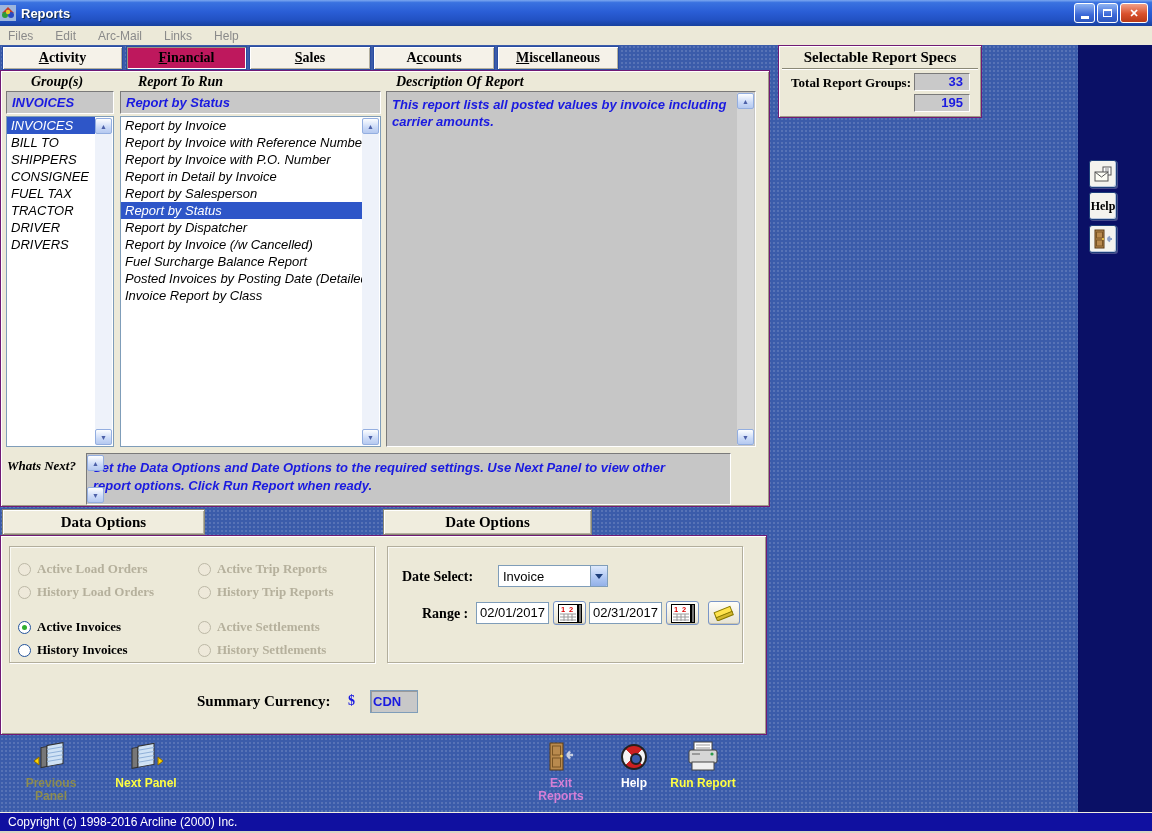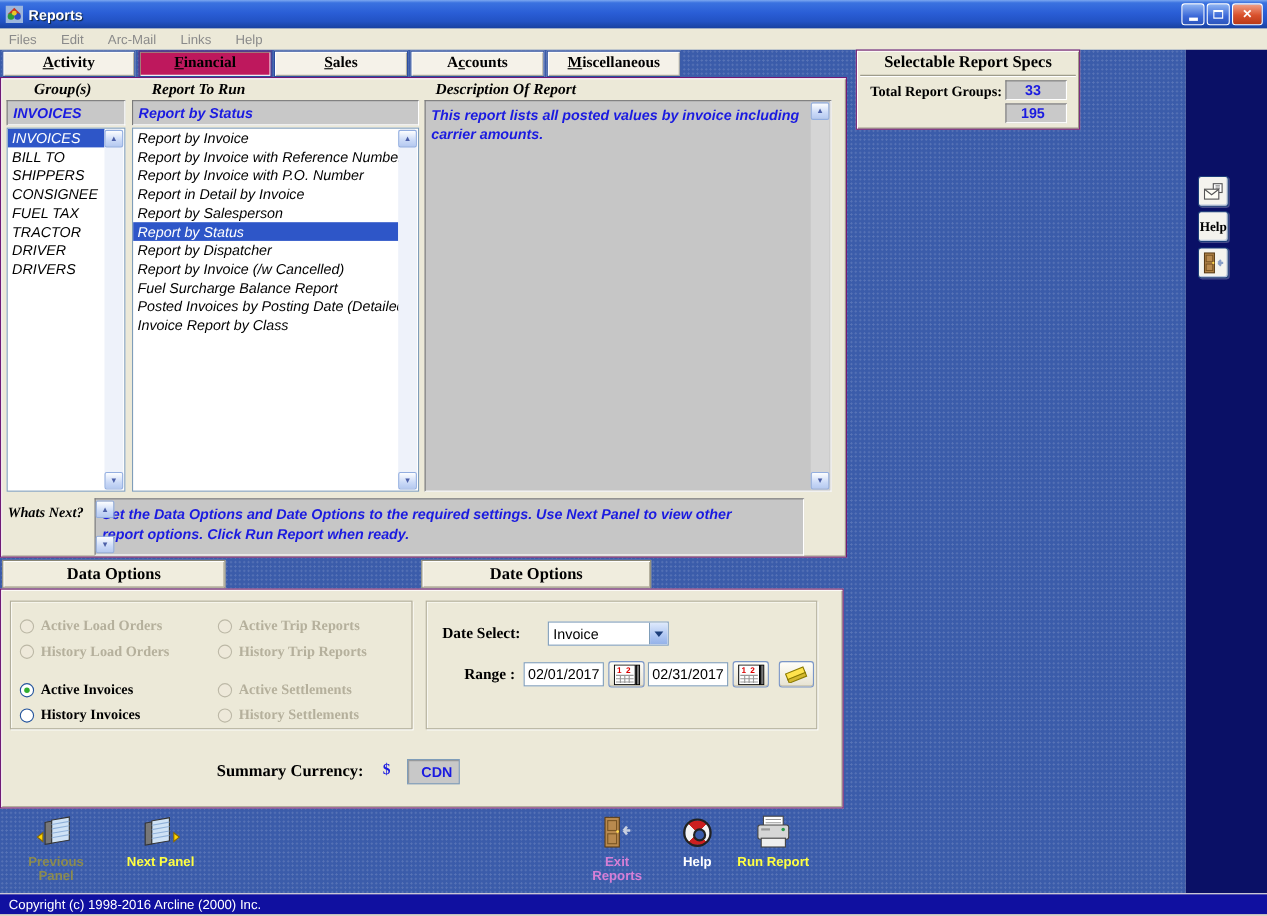--- a/index.html
+++ b/index.html
@@ -2,21 +2,21 @@
 <html><head>
 <meta charset="utf-8">
 <style>
   * { margin:0; padding:0; box-sizing:border-box; }
   body { background:#444; font-family:"Liberation Sans", sans-serif; }
   .window { position:relative; width:1152px; height:833px; overflow:hidden; background:#ece9d8; }
 
   
   .titlebar { position:absolute; left:0; top:0; width:1152px; height:26px;
     background:linear-gradient(180deg,#7ca8f0 0%,#3a72e0 10%,#2a5ed6 45%,#2252c4 75%,#17409e 100%);
-    display:flex; align-items:center; padding-left:5px; }
+    display:flex; align-items:center; }
   .title-text { color:#fff; font-weight:bold; font-size:13px; margin-left:5px; text-shadow:1px 1px 1px #123; }
   .caption-btns { position:absolute; right:4px; top:3px; display:flex; gap:2px; }
   .cap-btn { width:21px; height:20px; border-radius:3px; border:1px solid #fff; color:#fff;
     background:linear-gradient(180deg,#8fb4f2,#3b68d8 60%,#2c55bc); font-size:11px; font-weight:bold;
     display:flex; align-items:center; justify-content:center; line-height:1; }
   .cap-btn.close { width:28px; background:linear-gradient(180deg,#f0a088,#d9512c 55%,#b93a18); }
   .cap-btn.min span { display:block; width:8px; height:3px; background:#fff; margin-top:9px; }
   .cap-btn.restore span { display:block; width:9px; height:8px; border:1px solid #fff; border-top:2px solid #fff; }
 
   
@@ -67,21 +67,21 @@
     border-bottom:1px solid #fff; border-right:1px solid #fff; }
   .wn-text { position:absolute; left:6px; top:5px; right:26px; color:#1a1ae0; font-weight:bold; font-size:13px; line-height:18px; }
 
   
   .specs-title { position:absolute; left:0; right:0; top:3px; text-align:center;
     font-family:"Liberation Serif", serif; font-weight:bold; font-size:15px; }
   .specs-rule { position:absolute; left:3px; right:3px; top:22px; border-top:1px solid #8a8876; border-bottom:1px solid #fff; }
   .spec-label { position:absolute; font-family:"Liberation Serif", serif; font-weight:bold; font-size:13px; text-align:right; width:132px; left:0; }
   .spec-value { position:absolute; left:135px; width:56px; height:18px; background:#c9c9c9;
     border-top:1px solid #7a7a7a; border-left:1px solid #7a7a7a; border-bottom:1px solid #fff; border-right:1px solid #fff;
-    color:#1a1ae0; font-weight:bold; font-size:13px; text-align:center; padding-right:6px; line-height:16px; }
+    color:#1a1ae0; font-weight:bold; font-size:13px; text-align:right; padding-right:6px; line-height:16px; }
 
   
   .side-btn { position:absolute; left:1089px; width:28px; height:28px; background:#f4f3ee;
     border:1px solid #1c3e7a; border-radius:3px; box-shadow:inset -1px -1px 0 #b9c6dd, 1px 1px 0 rgba(255,255,255,.25);
     display:flex; align-items:center; justify-content:center; font-family:"Liberation Serif", serif; font-weight:bold; font-size:12px; }
 
   
   .opt-tab { position:absolute; top:509px; height:26px; background:#f0edde; border:1px solid #8a8876;
     box-shadow:inset 1px 1px 0 #fff, inset -1px -1px 0 #b4b09e; text-align:center;
     font-family:"Liberation Serif", serif; font-weight:bold; font-size:15px; line-height:24px; }
@@ -108,21 +108,21 @@
 
   .date-field { position:absolute; height:22px; width:73px; background:#fff; border:1px solid #7f9db9;
     font-size:13px; line-height:20px; text-align:center; }
 
   .icon-btn { position:absolute; height:24px; border:1px solid #7a96c8; border-radius:3px;
     background:linear-gradient(180deg,#fffef8,#e6e2d2); box-shadow:inset 0 -1px 0 #c9c4ae;
     display:flex; align-items:center; justify-content:center; }
 
   .currency-box { position:absolute; background:#c8c8c8; border:1px solid #7f9db9;
     box-shadow:inset 1px 1px 0 #9a9a9a; color:#1a1ae0; font-weight:bold; font-size:13px;
-    display:flex; align-items:center; padding-left:12px; }
+    display:flex; align-items:center; padding-left:2px; }
   .dollar { position:absolute; color:#1a1ae0; font-family:"Liberation Serif", serif; font-weight:bold; font-size:14px; }
 
   
   .tool { position:absolute; top:739px; text-align:center; }
   .tool .ticon { display:flex; align-items:center; justify-content:center; height:36px; }
   .tool .tlabel { font-weight:bold; font-size:12px; line-height:13px; margin-top:2px; }
   .lbl-dim { color:#8b8b50; } .lbl-yellow { color:#ffff42; } .lbl-pink { color:#d67fd6; } .lbl-white { color:#fff; font-size:13px; }
 
   .lifering { width:26px; height:26px; border-radius:50%; border:2px solid #222; position:relative;
     background:conic-gradient(#cc2020 0 45deg,#f4f4f4 45deg 135deg,#cc2020 135deg 225deg,#f4f4f4 225deg 315deg,#cc2020 315deg); }

